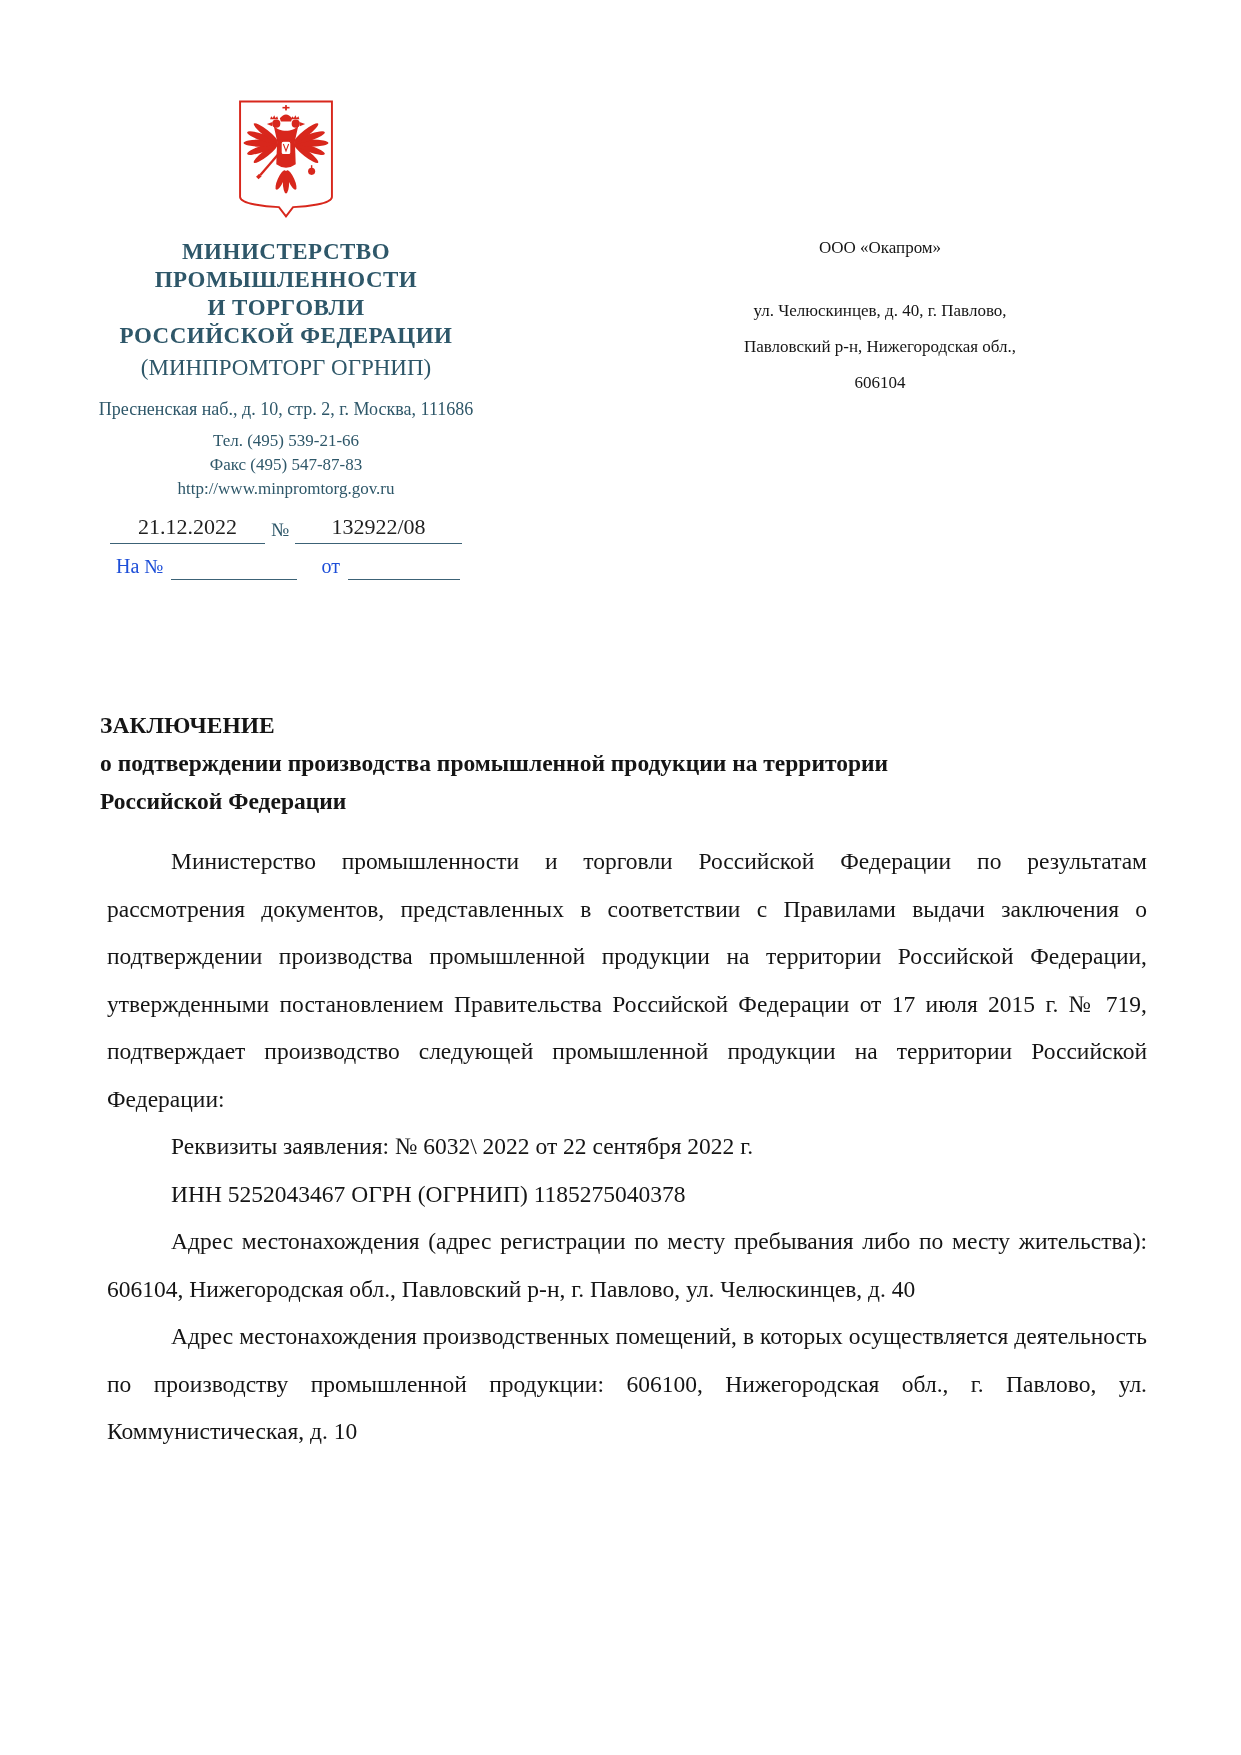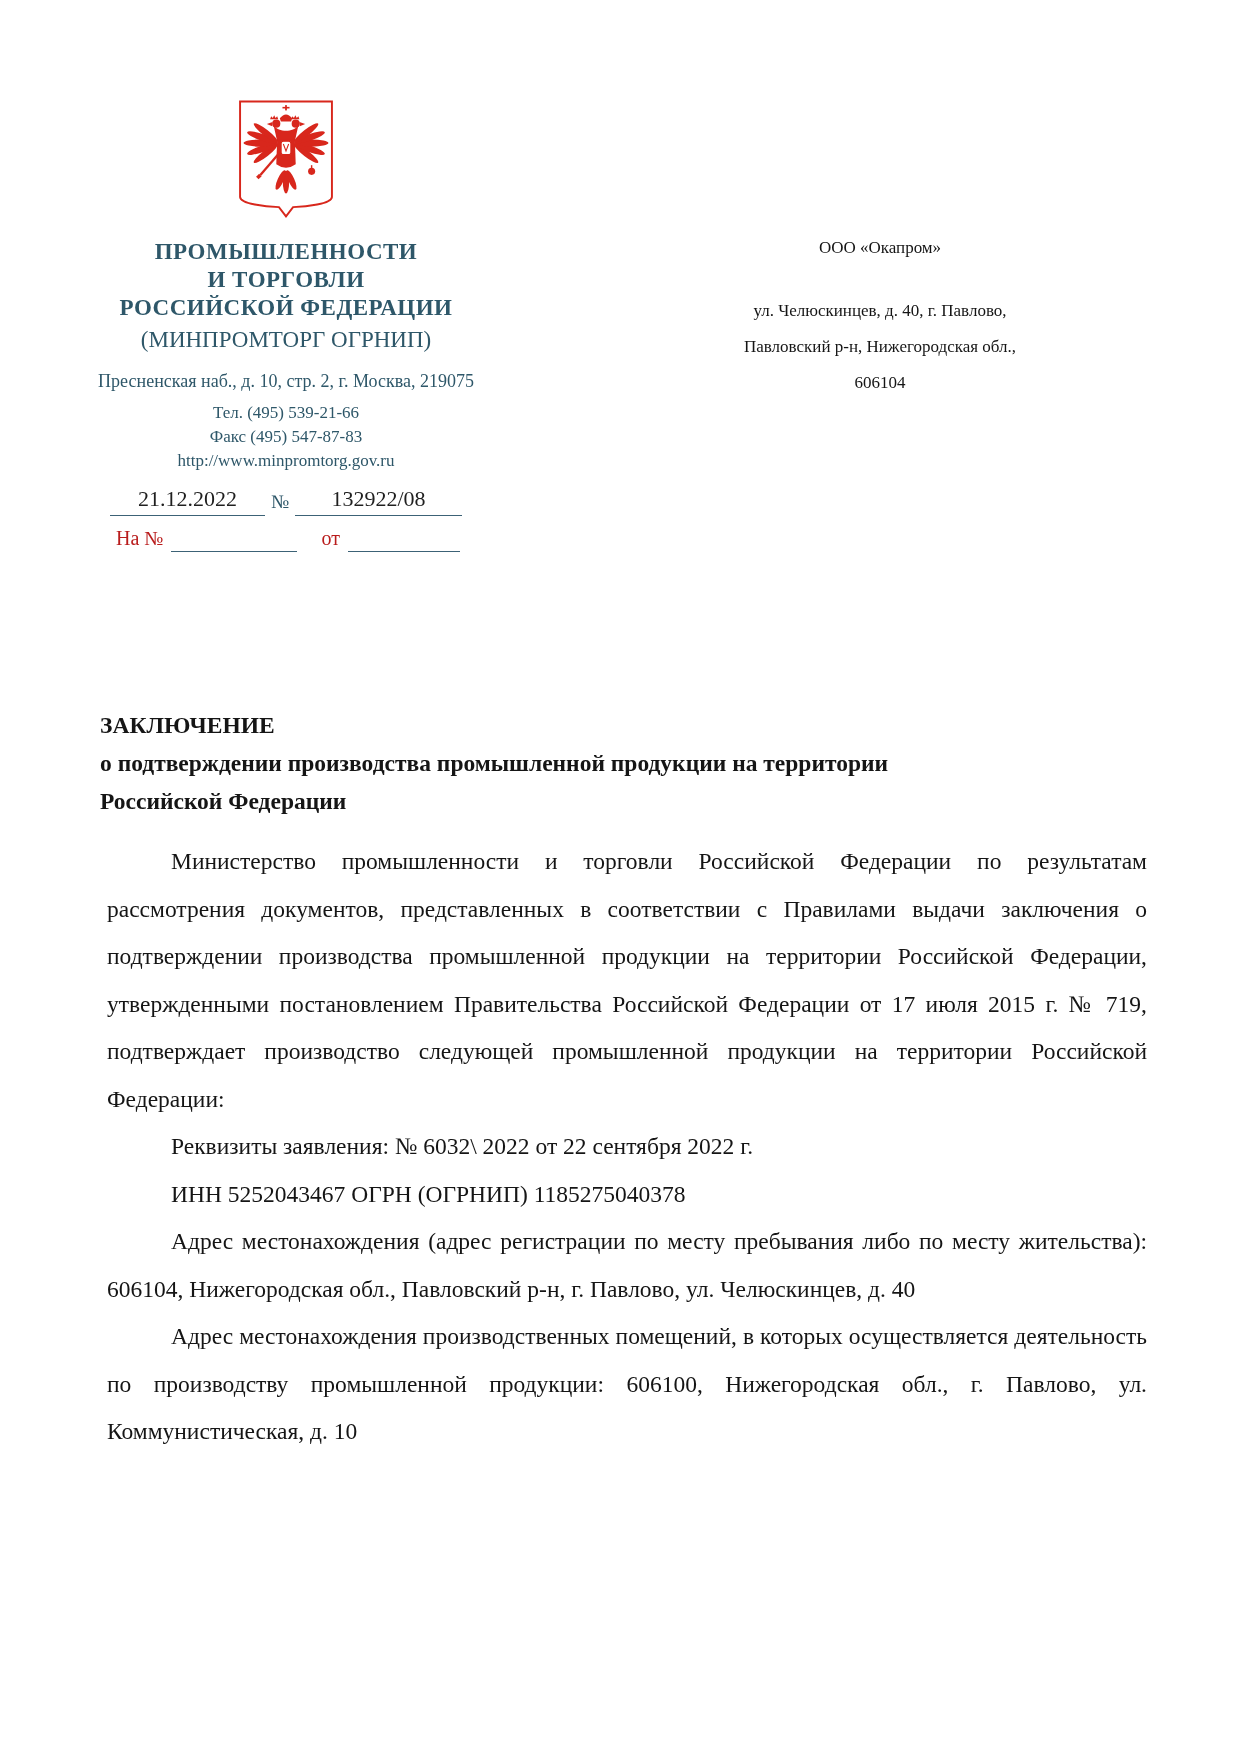--- a/index.html
+++ b/index.html
@@ -49,21 +49,21 @@
   }
   .date-field { width: 155px; }
   .num-field  { width: 167px; }
   .no-label { color: #2e5769; font-size: 19px; margin: 0 6px 3px 6px; }
 
   .ref-row {
     margin-top: 11px;
     display: flex;
     align-items: flex-end;
     font-size: 20px;
-    color: #b91c1c;
+    color: #1d4ed8;
     padding-left: 50px;
     text-align: left;
   }
   .ref-label { padding-bottom: 2px; }
   .blank-field {
     border-bottom: 1.6px solid #3c6276;
     height: 22px;
   }
   .blank-1 { width: 126px; margin-left: 8px; }
   .ot-label { margin-left: 24px; padding-bottom: 2px; }
@@ -159,28 +159,29 @@
         <circle cx="89" cy="84" r="4"></circle>
         <rect x="88.2" y="77" width="1.6" height="4.5"></rect>
       </g>
       <path d="M51 65 L31 88" stroke="#d8271c" stroke-width="2.6" fill="none"></path>
       <path d="M31 88 l-3.5 3.5" stroke="#d8271c" stroke-width="4" fill="none"></path>
       <rect x="54.5" y="50" width="11" height="15" rx="2.5" fill="#ffffff" stroke="#d8271c" stroke-width="1.2"></rect>
       <path d="M57 53 l3 8 3 -8" stroke="#d8271c" stroke-width="1.2" fill="none"></path>
     </svg>
 
     <div class="ministry-name">
+      <div>МИНИСТЕРСТВО</div>
       <div>ПРОМЫШЛЕННОСТИ</div>
       <div>И ТОРГОВЛИ</div>
       <div>РОССИЙСКОЙ ФЕДЕРАЦИИ</div>
     </div>
 
     <div class="ministry-short">(МИНПРОМТОРГ ОГРНИП)</div>
 
-    <div class="ministry-address">Пресненская наб., д. 10, стр. 2, г. Москва, 219075</div>
+    <div class="ministry-address">Пресненская наб., д. 10, стр. 2, г. Москва, 111686</div>
 
     <div class="contacts">
       <div>Тел. (495) 539-21-66</div>
       <div>Факс (495) 547-87-83</div>
       <div>http://www.minpromtorg.gov.ru</div>
     </div>
 
     <div class="date-row">
       <span class="u-field date-field">21.12.2022</span>
       <span class="no-label">№</span>

